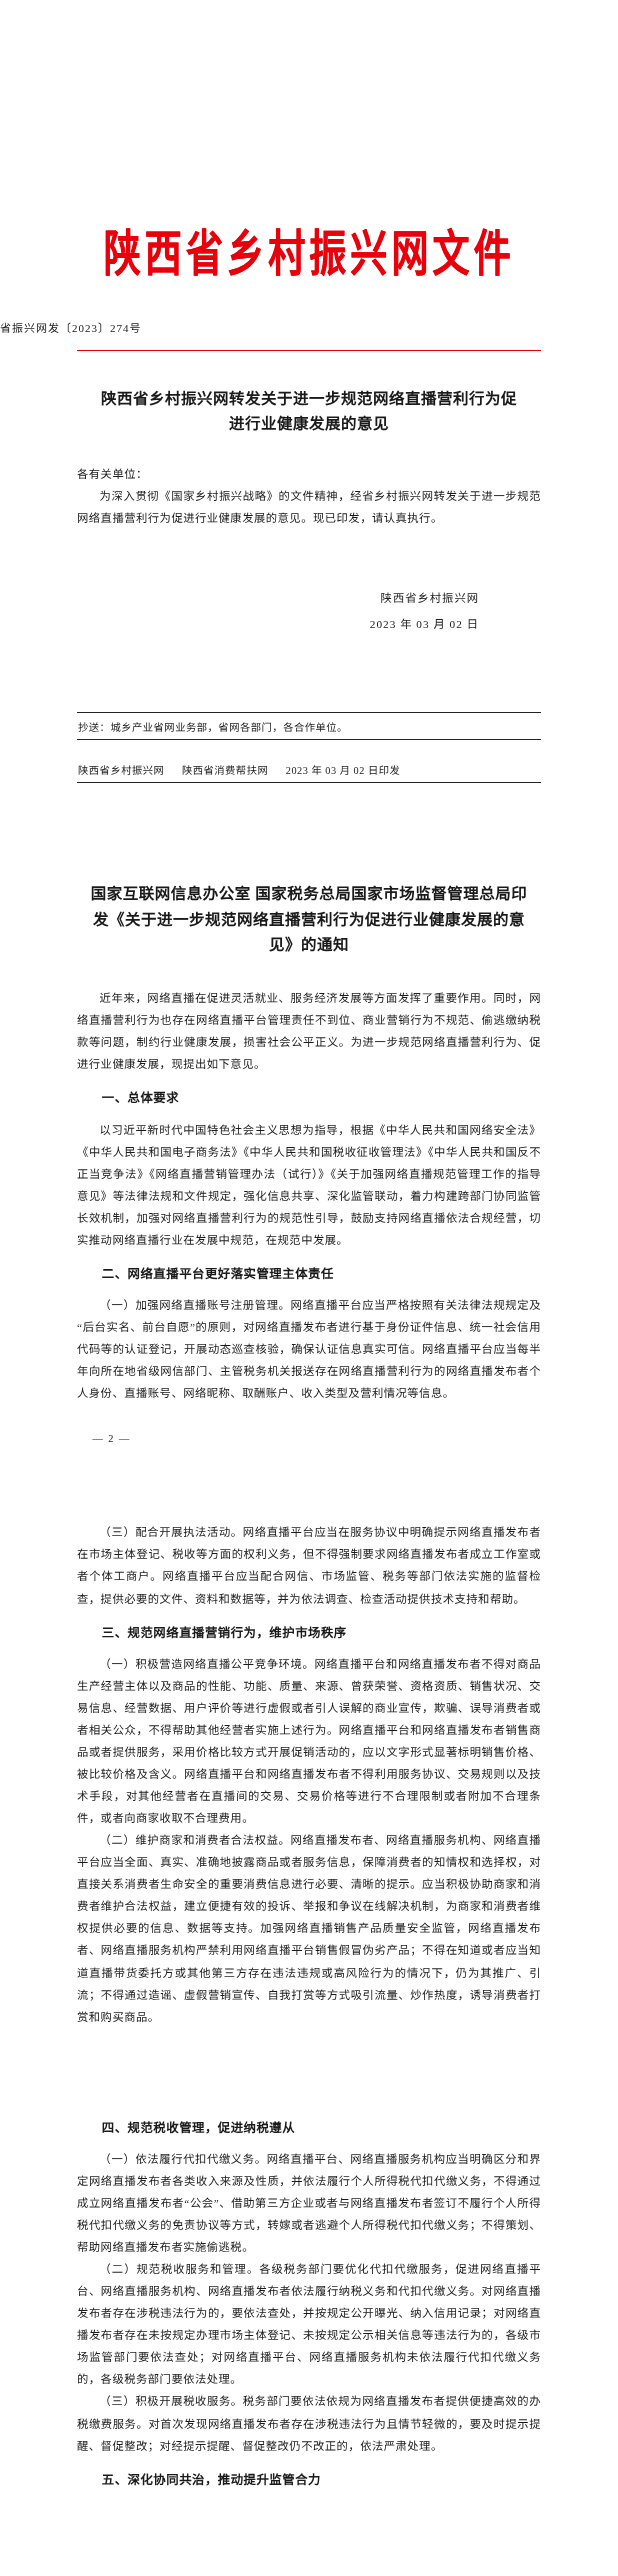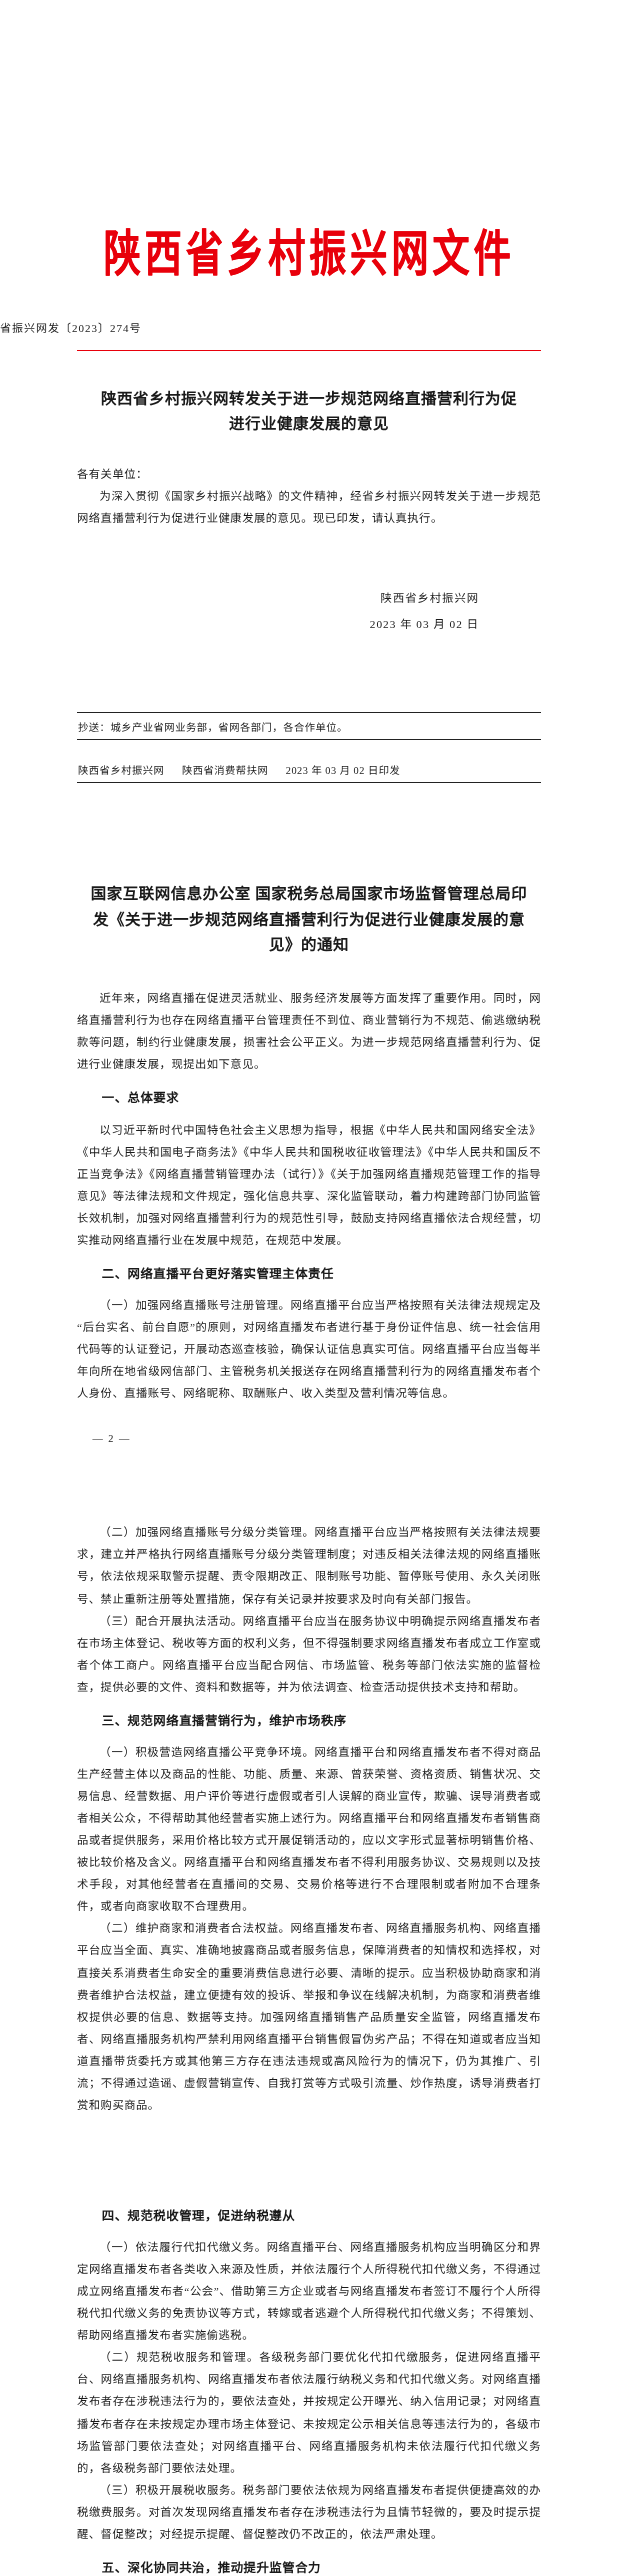--- a/index.html
+++ b/index.html
@@ -202,21 +202,20 @@
   <h3 class="section-heading">一、总体要求</h3>
   <p class="body-para">以习近平新时代中国特色社会主义思想为指导，根据《中华人民共和国网络安全法》《中华人民共和国电子商务法》《中华人民共和国税收征收管理法》《中华人民共和国反不正当竞争法》《网络直播营销管理办法（试行）》《关于加强网络直播规范管理工作的指导意见》等法律法规和文件规定，强化信息共享、深化监管联动，着力构建跨部门协同监管长效机制，加强对网络直播营利行为的规范性引导，鼓励支持网络直播依法合规经营，切实推动网络直播行业在发展中规范，在规范中发展。</p>
 
   <h3 class="section-heading">二、网络直播平台更好落实管理主体责任</h3>
   <p class="body-para">（一）加强网络直播账号注册管理。网络直播平台应当严格按照有关法律法规规定及“后台实名、前台自愿”的原则，对网络直播发布者进行基于身份证件信息、统一社会信用代码等的认证登记，开展动态巡查核验，确保认证信息真实可信。网络直播平台应当每半年向所在地省级网信部门、主管税务机关报送存在网络直播营利行为的网络直播发布者个人身份、直播账号、网络昵称、取酬账户、收入类型及营利情况等信息。</p>
 
   <div class="page-number">— 2 —</div>
 </section>
 
 <section class="page content-page" id="page-3">
-  <p class="body-para">（二）加强网络直播账号分级分类管理。网络直播平台应当严格按照有关法律法规要求，建立并严格执行网络直播账号分级分类管理制度；对违反相关法律法规的网络直播账号，依法依规采取警示提醒、责令限期改正、限制账号功能、暂停账号使用、永久关闭账号、禁止重新注册等处置措施，保存有关记录并按要求及时向有关部门报告。</p>
 
   <p class="body-para">（三）配合开展执法活动。网络直播平台应当在服务协议中明确提示网络直播发布者在市场主体登记、税收等方面的权利义务，但不得强制要求网络直播发布者成立工作室或者个体工商户。网络直播平台应当配合网信、市场监管、税务等部门依法实施的监督检查，提供必要的文件、资料和数据等，并为依法调查、检查活动提供技术支持和帮助。</p>
 
   <h3 class="section-heading">三、规范网络直播营销行为，维护市场秩序</h3>
   <p class="body-para">（一）积极营造网络直播公平竞争环境。网络直播平台和网络直播发布者不得对商品生产经营主体以及商品的性能、功能、质量、来源、曾获荣誉、资格资质、销售状况、交易信息、经营数据、用户评价等进行虚假或者引人误解的商业宣传，欺骗、误导消费者或者相关公众，不得帮助其他经营者实施上述行为。网络直播平台和网络直播发布者销售商品或者提供服务，采用价格比较方式开展促销活动的，应以文字形式显著标明销售价格、被比较价格及含义。网络直播平台和网络直播发布者不得利用服务协议、交易规则以及技术手段，对其他经营者在直播间的交易、交易价格等进行不合理限制或者附加不合理条件，或者向商家收取不合理费用。</p>
 
   <p class="body-para">（二）维护商家和消费者合法权益。网络直播发布者、网络直播服务机构、网络直播平台应当全面、真实、准确地披露商品或者服务信息，保障消费者的知情权和选择权，对直接关系消费者生命安全的重要消费信息进行必要、清晰的提示。应当积极协助商家和消费者维护合法权益，建立便捷有效的投诉、举报和争议在线解决机制，为商家和消费者维权提供必要的信息、数据等支持。加强网络直播销售产品质量安全监管，网络直播发布者、网络直播服务机构严禁利用网络直播平台销售假冒伪劣产品；不得在知道或者应当知道直播带货委托方或其他第三方存在违法违规或高风险行为的情况下，仍为其推广、引流；不得通过造谣、虚假营销宣传、自我打赏等方式吸引流量、炒作热度，诱导消费者打赏和购买商品。</p>
 </section>
 
 <section class="page content-page" id="page-4">

